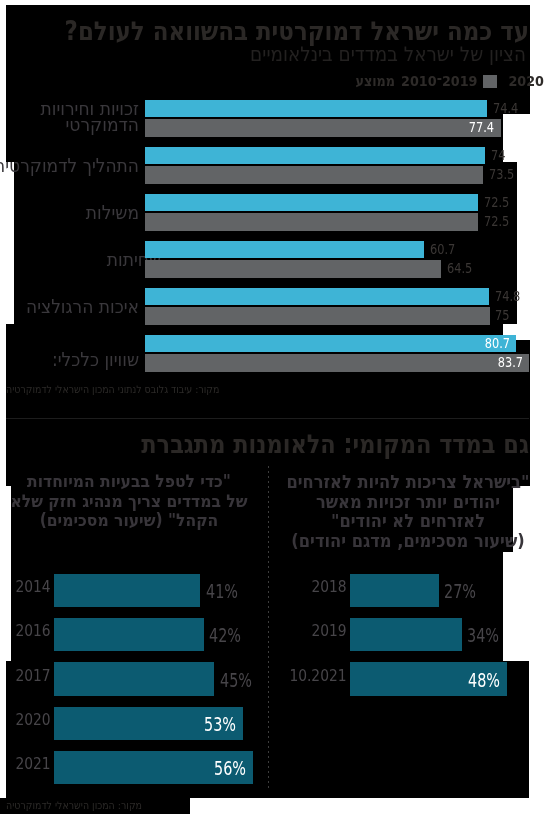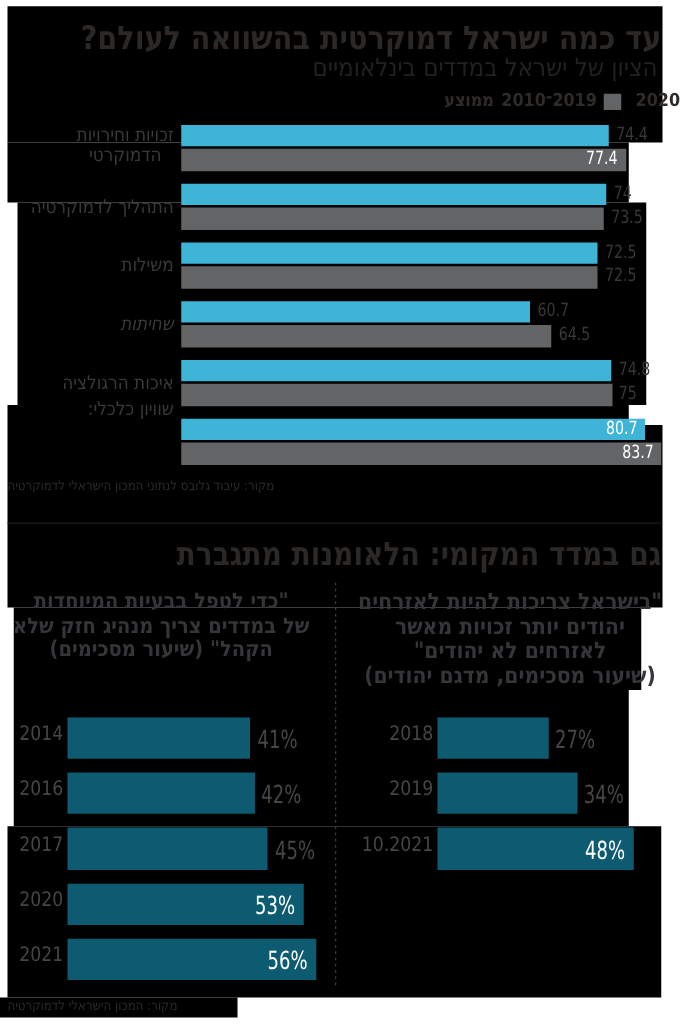--- a/index.html
+++ b/index.html
@@ -28,22 +28,22 @@
     direction:ltr; display:flex; flex-direction:row; align-items:center;
     justify-content:flex-end;
     padding-left:32px;
   }
   .lg-sw{width:14px;height:13px;display:inline-block;}
   .lg-gap{width:6px;display:inline-block;}
   .lg-tx{font-size:14.2px;font-weight:700;color:#2e2b29;line-height:13px;
          direction:ltr;unicode-bidi:isolate;white-space:nowrap;}
   .lg-tx.he{direction:rtl;}
 
-  .cat{position:absolute; text-align:center; color:#3a383c;
-       font-size:15px; line-height:16px; white-space:nowrap;}
+  .cat{position:absolute; text-align:right; color:#3a383c;
+       font-size:19px; line-height:16px; white-space:nowrap;}
   .bar{position:absolute;}
   .vlab{position:absolute; font-size:14.5px; line-height:15px; white-space:nowrap;
         transform:scaleX(0.87); transform-origin:100% 50%;}
   .vout{color:#3b3735; transform-origin:0 50%;}
   .vin{color:#ffffff;}
 
   .srcline{position:absolute; color:#2c2a28; font-size:10.5px;
            line-height:12px; white-space:nowrap; text-align:right;}
 
   .divider{position:absolute; background:#1d1d1d; height:1px;}
@@ -114,35 +114,35 @@
       <div class="vlab vout" style="left: 490.882px; top: 147.7px;">74</div>
       <div class="bar" style="left: 145px; top: 166.2px; width: 337.6px; height: 17.4px; background: rgb(98, 100, 102);"></div>
       <div class="vlab vout" style="left: 488.586px; top: 167.2px;">73.5</div>
       <div class="cat" style="right: 411px; top: 204.2px;">
         <div>משילות</div>
       </div>
       <div class="bar" style="left: 145px; top: 193.7px; width: 333px; height: 17.4px; background: rgb(62, 180, 214);"></div>
       <div class="vlab vout" style="left: 483.993px; top: 194.7px;">72.5</div>
       <div class="bar" style="left: 145px; top: 213.2px; width: 333px; height: 17.4px; background: rgb(98, 100, 102);"></div>
       <div class="vlab vout" style="left: 483.993px; top: 214.2px;">72.5</div>
-      <div class="cat" style="right: 411px; top: 251.2px; font-style: italic;">
+      <div class="cat" style="right: 389px; top: 251.2px;">
         <div>שחיתות</div>
       </div>
       <div class="bar" style="left: 145px; top: 240.7px; width: 278.8px; height: 17.4px; background: rgb(62, 180, 214);"></div>
       <div class="vlab vout" style="left: 429.795px; top: 241.7px;">60.7</div>
       <div class="bar" style="left: 145px; top: 260.2px; width: 296.2px; height: 17.4px; background: rgb(98, 100, 102);"></div>
       <div class="vlab vout" style="left: 447.248px; top: 261.2px;">64.5</div>
       <div class="cat" style="right: 411px; top: 298.2px;">
         <div>איכות הרגולציה</div>
       </div>
       <div class="bar" style="left: 145px; top: 287.7px; width: 343.6px; height: 17.4px; background: rgb(62, 180, 214);"></div>
       <div class="vlab vout" style="left: 494.556px; top: 288.7px;">74.8</div>
       <div class="bar" style="left: 145px; top: 307.2px; width: 344.5px; height: 17.4px; background: rgb(98, 100, 102);"></div>
       <div class="vlab vout" style="left: 495.475px; top: 308.2px;">75</div>
-      <div class="cat" style="right: 411px; top: 319px;">
+      <div class="cat" style="right: 411px; top: 351px;">
         <div>שוויון כלכלי:</div>
       </div>
       <div class="bar" style="left: 145px; top: 334.7px; width: 370.7px; height: 17.4px; background: rgb(62, 180, 214);"></div>
       <div class="vlab vin" style="left: 473.655px; top: 335.7px; width: 36px; text-align: right;">80.7</div>
       <div class="bar" style="left: 145px; top: 354.2px; width: 384.4px; height: 17.4px; background: rgb(98, 100, 102);"></div>
       <div class="vlab vin" style="left: 487.434px; top: 355.2px; width: 36px; text-align: right;">83.7</div>
     </div>
 
   <div class="srcline" style="right:auto;left:6px;top:383px;">מקור: עיבוד גלובס לנתוני המכון הישראלי לדמוקרטיה</div>
 

